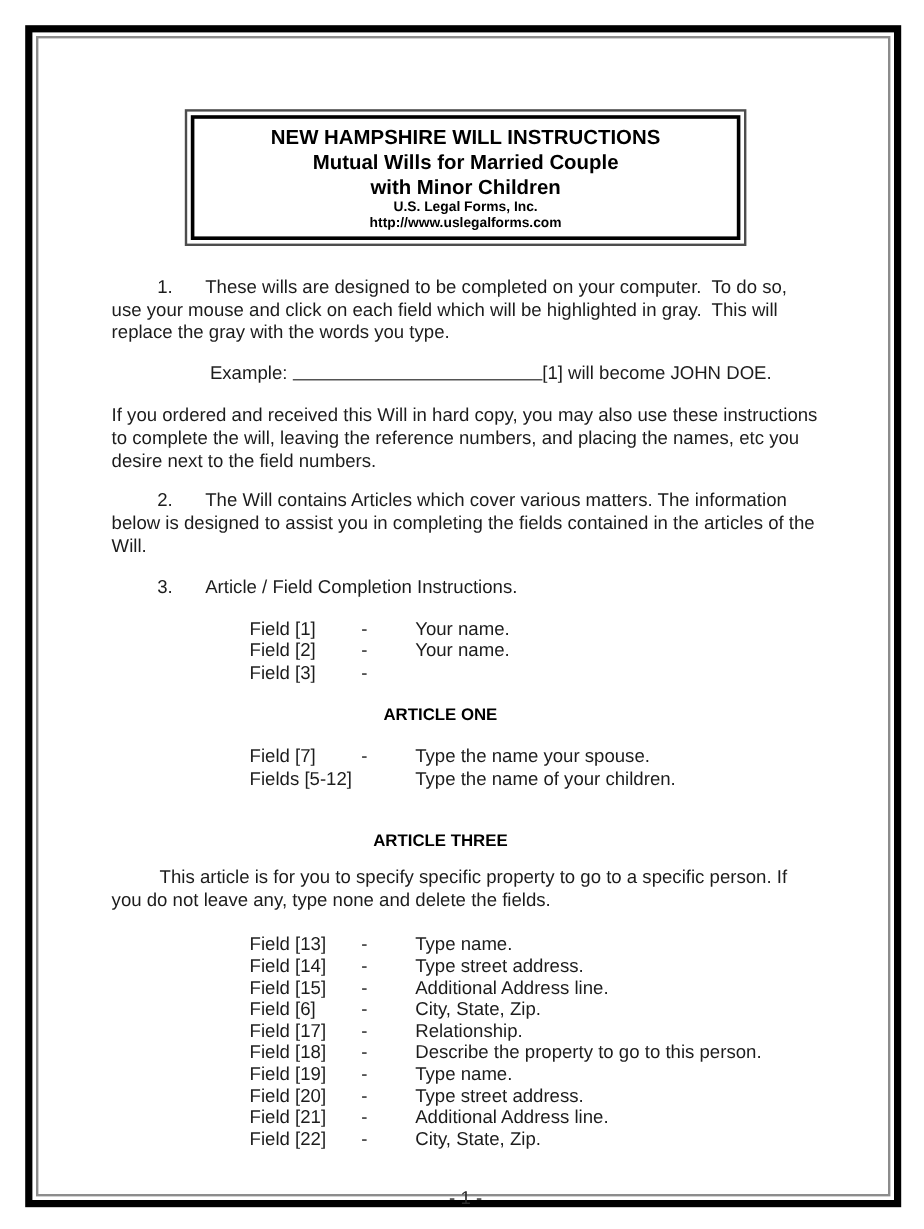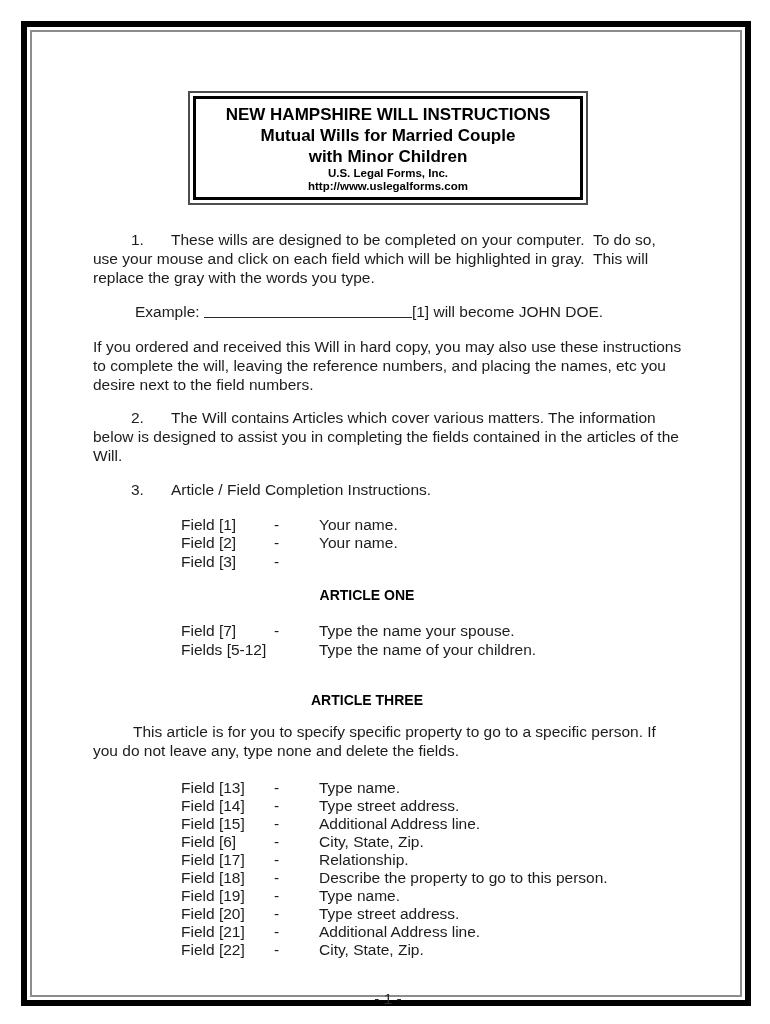--- a/index.html
+++ b/index.html
@@ -19,49 +19,49 @@
     position: absolute; left: 30px; top: 30px; right: 28px; bottom: 27px;
     border: 2px solid #8c8c8c;
   }
   .content {
     position: absolute; left: 33px; top: 33px; right: 31px; bottom: 30px;
     padding: 0 56px 0 60px;
     font-size: 15.5px; line-height: 19px;
   }
   
   .title-box {
-    width: 400px; margin: 58px auto 0;
+    width: 468px; margin: 58px auto 0;
     border: 2px solid #4d4d4d;
     padding: 3px;
     box-sizing: border-box;
   }
   .title-box-inner {
     border: 3px solid #000;
     padding: 5px 4px 4px;
     text-align: center;
   }
   .title-main { font-weight: bold; font-size: 17px; line-height: 21px; color: #000; }
   .title-sub  { font-weight: bold; font-size: 11.5px; line-height: 13px; color: #000; }
   
   .para { margin: 0; white-space: pre-wrap; }
   .pnum { display: inline-block; margin-left: 38px; width: 40px; white-space: nowrap; }
   .p1 { margin-top: 25px; }
-  .example-line { margin-top: 15px; margin-left: 42px; white-space: pre-wrap; }
+  .example-line { margin-top: 15px; margin-left: 42px; white-space: pre-wrap; text-align: center; }
   .blank-line {
     display: inline-block; width: 208px; height: 14px;
     border-bottom: 1px solid #2a2a2a; margin-bottom: -1px;
   }
   .p-hardcopy { margin-top: 14px; }
   .p2 { margin-top: 14px; }
   .p3 { margin-top: 15px; }
   .intro-para { margin-top: 12px; text-indent: 40px; }
   
   .field-list { margin: 17px 0 0 88px; }
   .field-list-13 { margin-top: 19px; }
-  .field-row { display: grid; grid-template-columns: 93px 45px 1fr; line-height: 18.5px; }
+  .field-row { display: grid; grid-template-columns: 93px 45px 1fr; line-height: 18.5px; margin-left: 27px; }
   .field-list-13 .field-row { line-height: 18px; }
   
   .article-heading {
     margin: 0; padding-right: 42px;
     text-align: center; font-weight: bold; font-size: 14px; color: #000;
   }
   .h-one { margin-top: 15px; }
   .h-three { margin-top: 32px; }
   .page-number { margin-top: 30px; text-align: center; color: #2a2a2a; }
 </style>

